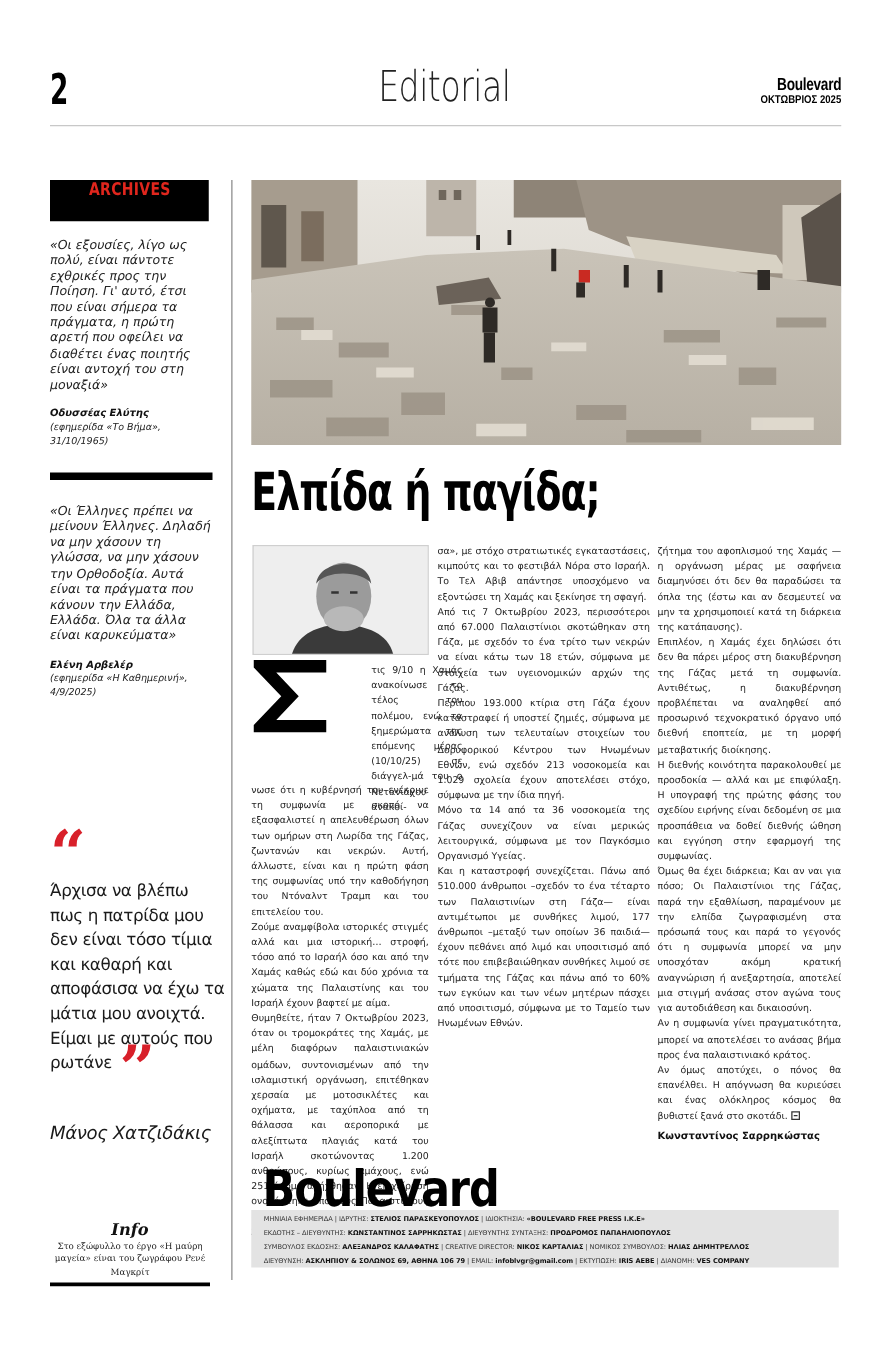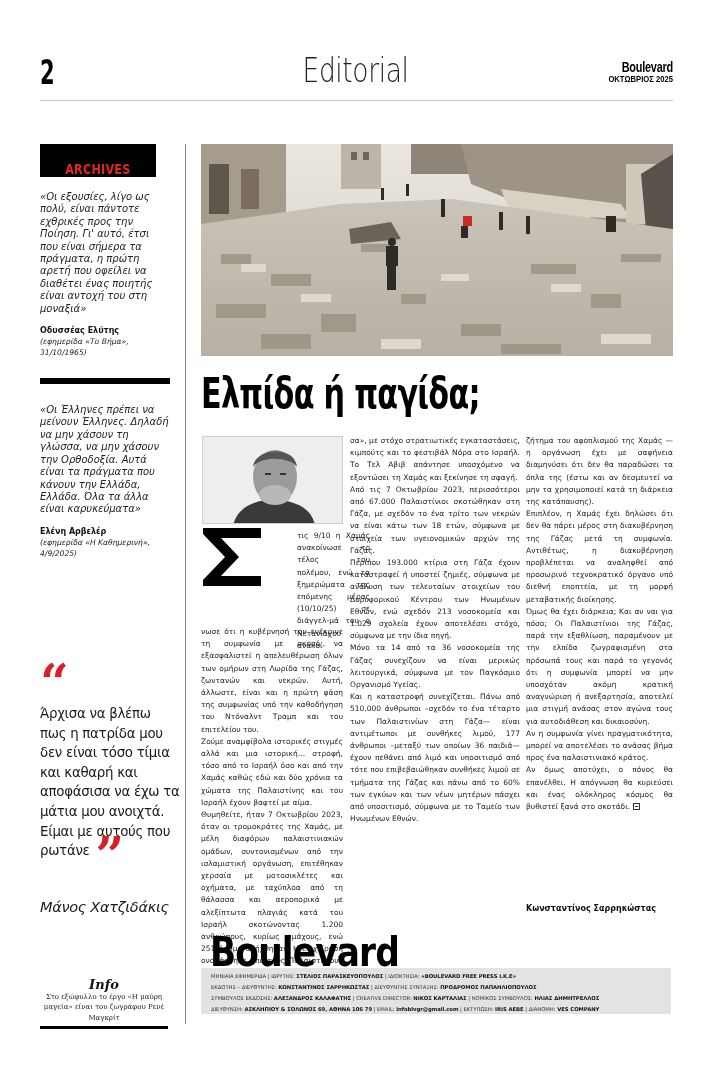--- a/index.html
+++ b/index.html
@@ -10,24 +10,24 @@
   .page-num { position: absolute; left: 40px; top: 55px; font-family: "DejaVu Sans", sans-serif; font-weight: 900; font-size: 34px; line-height: 34px; color: #000; transform: scaleX(0.62); transform-origin: left top; letter-spacing: -1px; }
   .section-title { position: absolute; left: 0; right: 0; top: 50px; text-align: center; font-family: "DejaVu Sans", sans-serif; font-weight: 200; font-size: 34px; line-height: 40px; color: #222; transform: scaleX(0.78); letter-spacing: -0.5px; }
   .brand-top { position: absolute; right: 38px; top: 60px; text-align: right; }
   .brand-top .b-name { display: block; font-family: "Liberation Sans", sans-serif; font-weight: 700; font-size: 14px; line-height: 14px; color: #000; transform: scaleX(0.78); transform-origin: right top; letter-spacing: -0.3px; }
   .brand-top .b-date { display: block; font-family: "Liberation Sans", sans-serif; font-weight: 700; font-size: 9px; line-height: 10px; color: #000; transform: scaleX(0.85); transform-origin: right top; }
   .header-rule { position: absolute; left: 40px; right: 38px; top: 100px; height: 1px; background: #c8c8c8; }
 
   
   .sidebar { position: absolute; left: 40px; top: 144px; width: 130px; }
   .sidebar-divider { position: absolute; left: 185px; top: 144px; width: 1px; height: 880px; background: #8a8a8a; }
-  .archives-box { width: 116px; height: 33px; background: #000; display: flex; align-items: flex-end; justify-content: center; }
+  .archives-box { width: 127px; height: 33px; background: #000; display: flex; align-items: flex-start; justify-content: center; }
   .archives-label { color: #e0261d; font-family: "DejaVu Sans", sans-serif; font-weight: 900; font-size: 14px; letter-spacing: 0.3px; transform: scaleX(0.8); }
   .quote-text { margin-top: 14px; font-family: "DejaVu Sans", sans-serif; font-style: italic; font-size: 10px; line-height: 12.4px; color: #222; }
-  .quote-author { margin-top: 10px; font-family: "DejaVu Sans", sans-serif; font-weight: 700; font-size: 8px; line-height: 11px; color: #111; }
+  .quote-author { margin-top: 10px; font-family: "DejaVu Sans", sans-serif; font-weight: 700; font-size: 8px; line-height: 11px; color: #111; font-style: italic; }
   .quote-source { font-family: "DejaVu Sans", sans-serif; font-style: italic; font-size: 7.6px; line-height: 11px; color: #222; }
   .black-bar { width: 130px; height: 6px; background: #000; margin-top: 20px; }
   .quote-text.q2 { margin-top: 20px; }
 
   .pull-quote { position: absolute; left: 40px; top: 668px; width: 140px; }
   .pq-open { font-family: "DejaVu Serif", serif; font-weight: 900; font-size: 50px; line-height: 30px; height: 30px; color: #d8202a; letter-spacing: -6px; }
   .pq-text { margin-top: 6px; font-family: "DejaVu Sans", sans-serif; font-size: 13.4px; line-height: 19.6px; color: #1a1a1a; letter-spacing: -0.3px; }
   .pq-close { display: inline-block; font-family: "DejaVu Serif", serif; font-weight: 900; font-size: 50px; line-height: 20px; color: #d8202a; vertical-align: -18px; margin-left: 6px; letter-spacing: -6px; }
   .pq-author { position: absolute; left: 40px; top: 898px; font-family: "DejaVu Sans", sans-serif; font-style: italic; font-size: 14.5px; line-height: 18px; color: #1a1a1a; letter-spacing: -0.3px; }
 
@@ -191,22 +191,23 @@
   <p>Θυμηθείτε, ήταν 7 Οκτωβρίου 2023, όταν οι τρομοκράτες της Χαμάς, με μέλη διαφόρων παλαιστινιακών ομάδων, συντονισμένων από την ισλαμιστική οργάνωση, επιτέθηκαν χερσαία με μοτοσικλέτες και οχήματα, με ταχύπλοα από τη θάλασσα και αεροπορικά με αλεξίπτωτα πλαγιάς κατά του Ισραήλ σκοτώνοντας 1.200 ανθρώπους, κυρίως αμάχους, ενώ 251 άτομα απήχθησαν. Η επιχείρηση ονομάστηκε από τους Παλαιστίνιους «Επιχείρηση Κατακλυσμός του Αλ-Άκ-</p>
 </div>
 <div class="col col2">
   <p>σα», με στόχο στρατιωτικές εγκαταστάσεις, κιμπούτς και το φεστιβάλ Νόρα στο Ισραήλ. Το Τελ Αβιβ απάντησε υποσχόμενο να εξοντώσει τη Χαμάς και ξεκίνησε τη σφαγή.</p>
   <p>Από τις 7 Οκτωβρίου 2023, περισσότεροι από 67.000 Παλαιστίνιοι σκοτώθηκαν στη Γάζα, με σχεδόν το ένα τρίτο των νεκρών να είναι κάτω των 18 ετών, σύμφωνα με στοιχεία των υγειονομικών αρχών της Γάζας.</p>
   <p>Περίπου 193.000 κτίρια στη Γάζα έχουν καταστραφεί ή υποστεί ζημιές, σύμφωνα με ανάλυση των τελευταίων στοιχείων του Δορυφορικού Κέντρου των Ηνωμένων Εθνών, ενώ σχεδόν 213 νοσοκομεία και 1.029 σχολεία έχουν αποτελέσει στόχο, σύμφωνα με την ίδια πηγή.</p>
   <p>Μόνο τα 14 από τα 36 νοσοκομεία της Γάζας συνεχίζουν να είναι μερικώς λειτουργικά, σύμφωνα με τον Παγκόσμιο Οργανισμό Υγείας.</p>
   <p>Και η καταστροφή συνεχίζεται. Πάνω από 510.000 άνθρωποι –σχεδόν το ένα τέταρτο των Παλαιστινίων στη Γάζα— είναι αντιμέτωποι με συνθήκες λιμού, 177 άνθρωποι –μεταξύ των οποίων 36 παιδιά— έχουν πεθάνει από λιμό και υποσιτισμό από τότε που επιβεβαιώθηκαν συνθήκες λιμού σε τμήματα της Γάζας και πάνω από το 60% των εγκύων και των νέων μητέρων πάσχει από υποσιτισμό, σύμφωνα με το Ταμείο των Ηνωμένων Εθνών.</p>
 </div>
 <div class="col col3">
-  <p>ζήτημα του αφοπλισμού της Χαμάς — η οργάνωση έχει με σαφήνεια διαμηνύσει ότι δεν θα παραδώσει τα όπλα της (έστω και αν δεσμευτεί να μην τα χρησιμοποιεί κατά τη διάρκεια της κατάπαυσης).</p>
+  <p>ζήτημα του αφοπλισμού της Χαμάς — η οργάνωση μέρας με σαφήνεια διαμηνύσει ότι δεν θα παραδώσει τα όπλα της (έστω και αν δεσμευτεί να μην τα χρησιμοποιεί κατά τη διάρκεια της κατάπαυσης).</p>
   <p>Επιπλέον, η Χαμάς έχει δηλώσει ότι δεν θα πάρει μέρος στη διακυβέρνηση της Γάζας μετά τη συμφωνία. Αντιθέτως, η διακυβέρνηση προβλέπεται να αναληφθεί από προσωρινό τεχνοκρατικό όργανο υπό διεθνή εποπτεία, με τη μορφή μεταβατικής διοίκησης.</p>
+  <p>Η διεθνής κοινότητα παρακολουθεί με προσδοκία — αλλά και με επιφύλαξη. Η υπογραφή της πρώτης φάσης του σχεδίου ειρήνης είναι δεδομένη σε μια προσπάθεια να δοθεί διεθνής ώθηση και εγγύηση στην εφαρμογή της συμφωνίας.</p>
   <p>Όμως θα έχει διάρκεια; Και αν ναι για πόσο; Οι Παλαιστίνιοι της Γάζας, παρά την εξαθλίωση, παραμένουν με την ελπίδα ζωγραφισμένη στα πρόσωπά τους και παρά το γεγονός ότι η συμφωνία μπορεί να μην υποσχόταν ακόμη κρατική αναγνώριση ή ανεξαρτησία, αποτελεί μια στιγμή ανάσας στον αγώνα τους για αυτοδιάθεση και δικαιοσύνη.</p>
   <p>Αν η συμφωνία γίνει πραγματικότητα, μπορεί να αποτελέσει το ανάσας βήμα προς ένα παλαιστινιακό κράτος.</p>
   <p><span>Αν όμως αποτύχει, ο πόνος θα επανέλθει. Η απόγνωση θα κυριεύσει και ένας ολόκληρος κόσμος θα βυθιστεί ξανά στο σκοτάδι.</span><span class="end-mark"></span></p>
 </div>
 <div class="byline">Κωνσταντίνος Σαρρηκώστας</div>
 
 <div class="mast-logo">Boulevard</div>
 <div class="mast-box">
   <div class="mast-line">
     <span>ΜΗΝΙΑΙΑ ΕΦΗΜΕΡΙΔΑ | ΙΔΡΥΤΗΣ: </span><b>ΣΤΕΛΙΟΣ ΠΑΡΑΣΚΕΥΟΠΟΥΛΟΣ</b><span> | ΙΔΙΟΚΤΗΣΙΑ: </span><b>«BOULEVARD FREE PRESS I.K.E»</b>

